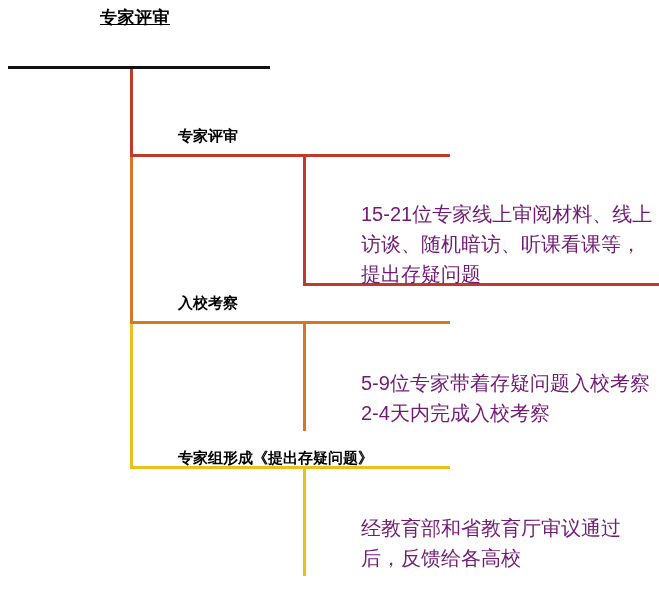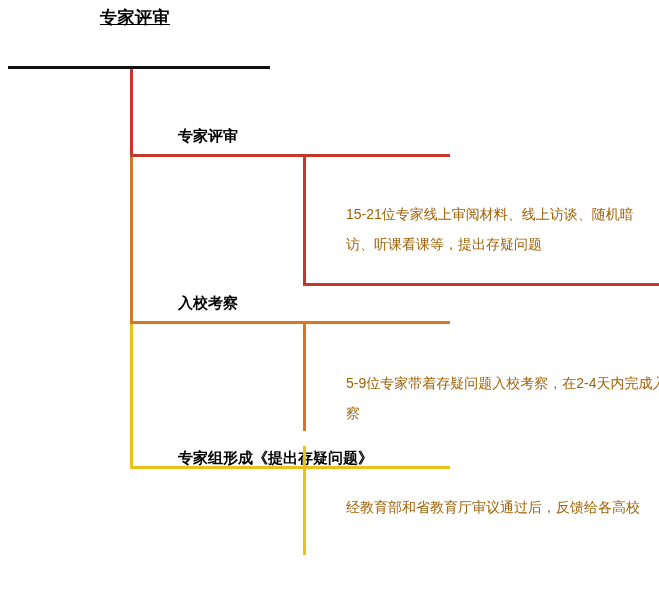--- a/index.html
+++ b/index.html
@@ -73,41 +73,41 @@
   }
   #rule-1 { top: 154px; width: 320px; border-top: 3px solid #c0392b; }
   #rule-2 { top: 321px; width: 320px; border-top: 3px solid #d77724; }
   #rule-3 { top: 466px; width: 320px; border-top: 3px solid #e8c11c; }
 
   
   .branch-body {
     position: absolute;
     left: 303px;
     box-sizing: border-box;
-    padding-left: 40px;
+    padding-left: 55px;
     padding-top: 6px;
-    font-size: 14px;
+    font-size: 20px;
     line-height: 30px;
-    color: #a16207;
+    color: #701a75;
   }
   #body-1 {
     top: 155px;
     width: 356px;
     height: 131px;
     border-left: 3px solid #c0392b;
     border-bottom: 3px solid #c0392b;
   }
   #body-2 {
     top: 322px;
     width: 404px;
     height: 109px;
     border-left: 3px solid #d77724;
   }
   #body-3 {
-    top: 446px;
+    top: 467px;
     width: 356px;
     height: 109px;
     border-left: 3px solid #e8c11c;
   }
   .body-text {
     display: block;
     padding-top: 38px;
   }
   #body-2 .body-text, #body-3 .body-text { padding-top: 40px; }
 </style>

